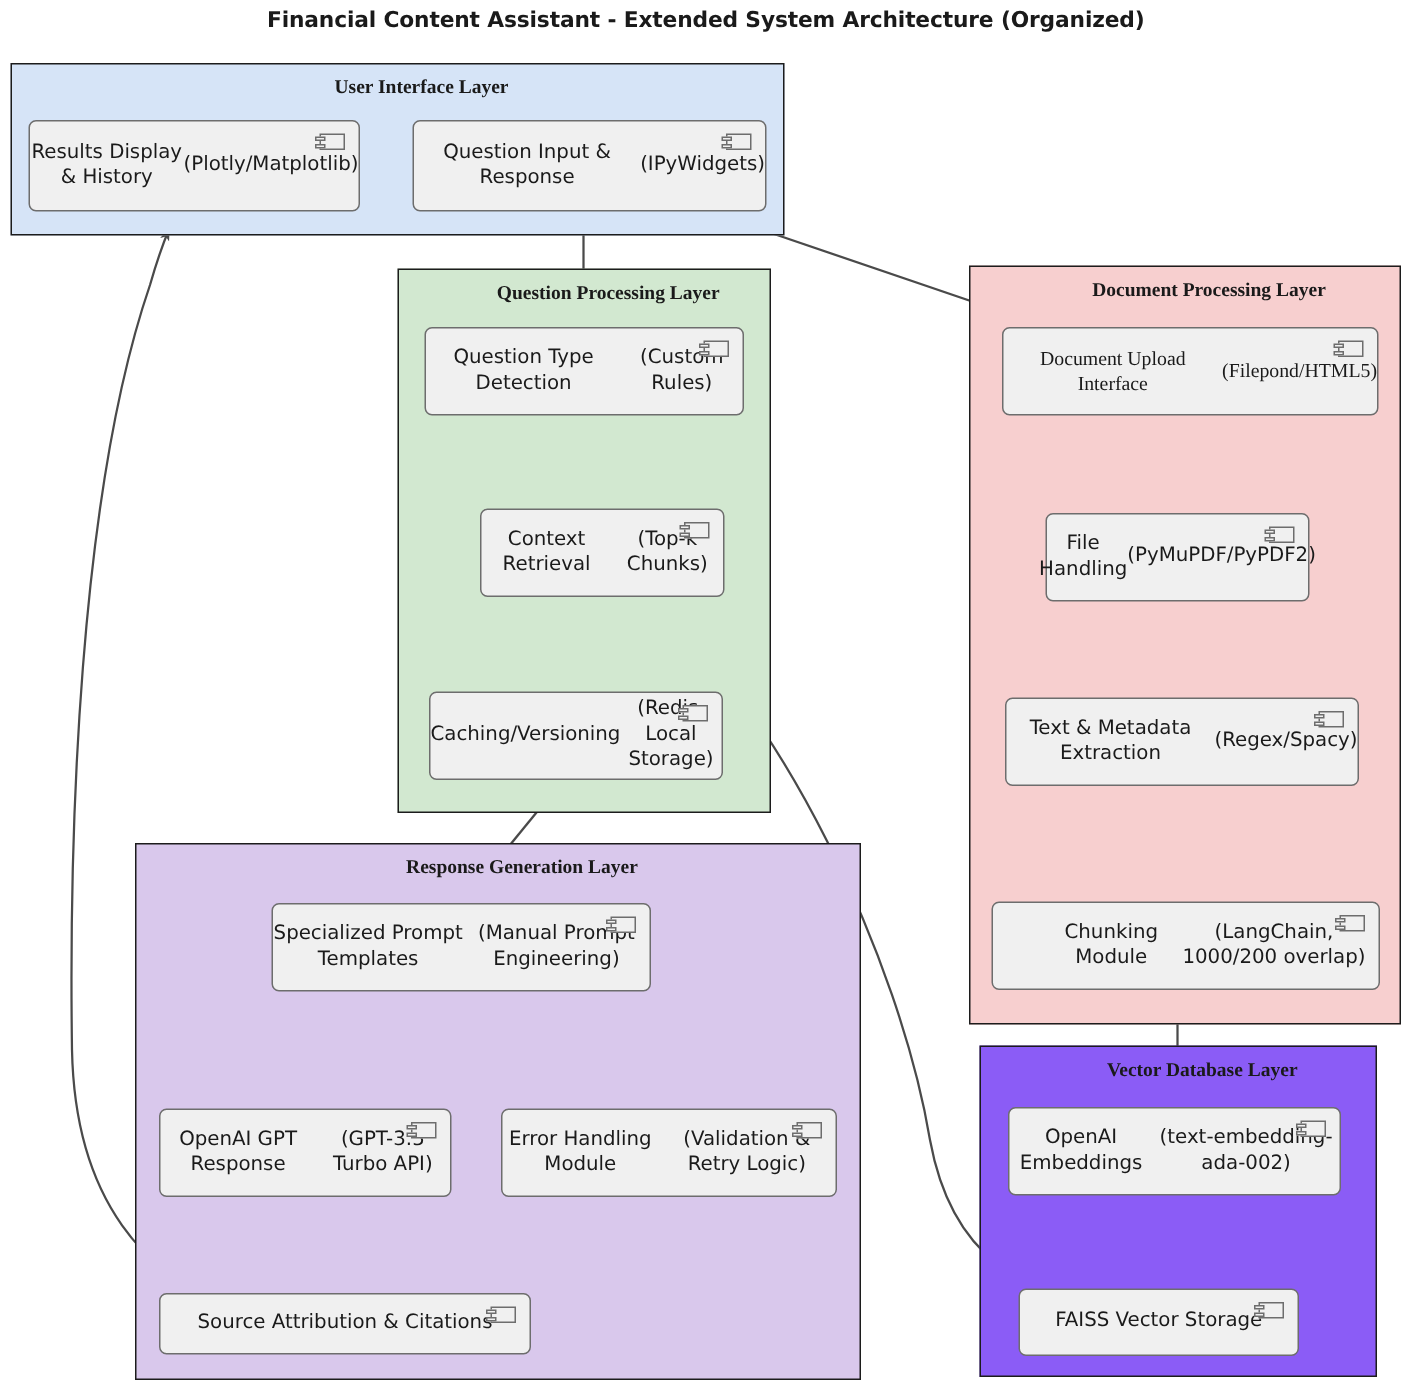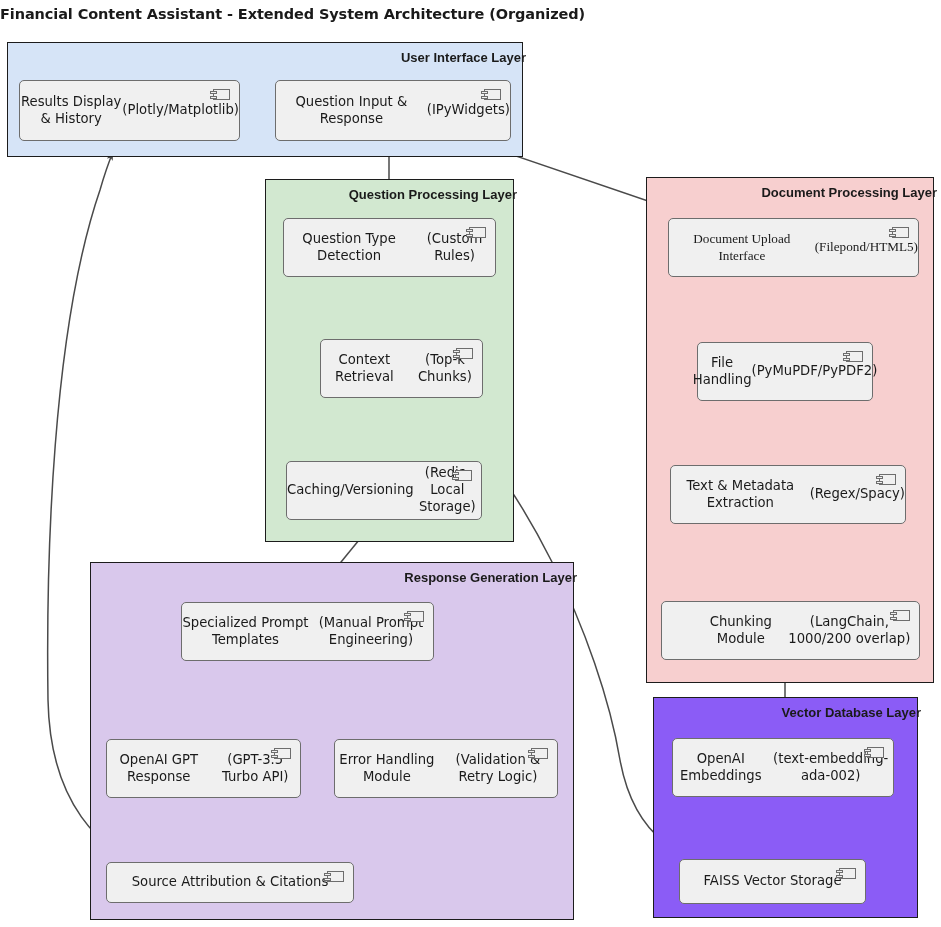--- a/index.html
+++ b/index.html
@@ -3,32 +3,32 @@
 <meta charset="utf-8">
 <style>
   html,body{margin:0;padding:0;background:#ffffff;}
   body{
     font-family:"DejaVu Sans", sans-serif;
     width:941px;height:927px;position:relative;overflow:hidden;
   }
   #canvas{position:absolute;left:0;top:0;width:941px;height:927px;}
 
   #title{
-    position:absolute;left:0;top:6px;width:941px;
+    position:absolute;left:0;top:6px;width:941px;text-align:center;
     font-size:14.5px;font-weight:bold;color:#1a1a1a;
     font-family:"DejaVu Sans", sans-serif;letter-spacing:-0.1px;
   }
 
   .layer{
     position:absolute;border:1.4px solid #1c1c1c;box-sizing:border-box;
   }
   .layer-title{
-    position:absolute;left:4px;width:100%;top:7px;text-align:right;
+    position:absolute;left:16px;width:100%;top:7px;text-align:center;
     font-size:13px;font-weight:bold;color:#1a1a1a;
-    font-family:Liberation Sans, sans-serif;
+    font-family:Liberation Serif, serif;
   }
 
   .comp{
     position:absolute;box-sizing:border-box;
     background:#F0F0F0;border:1.1px solid #6d6d6d;border-radius:5px;
     display:flex;flex-direction:row;align-items:center;justify-content:center;
     color:#1a1a1a;font-size:13.2px;line-height:1.28;
     font-family:"DejaVu Sans", sans-serif;
     text-align:center;
   }

